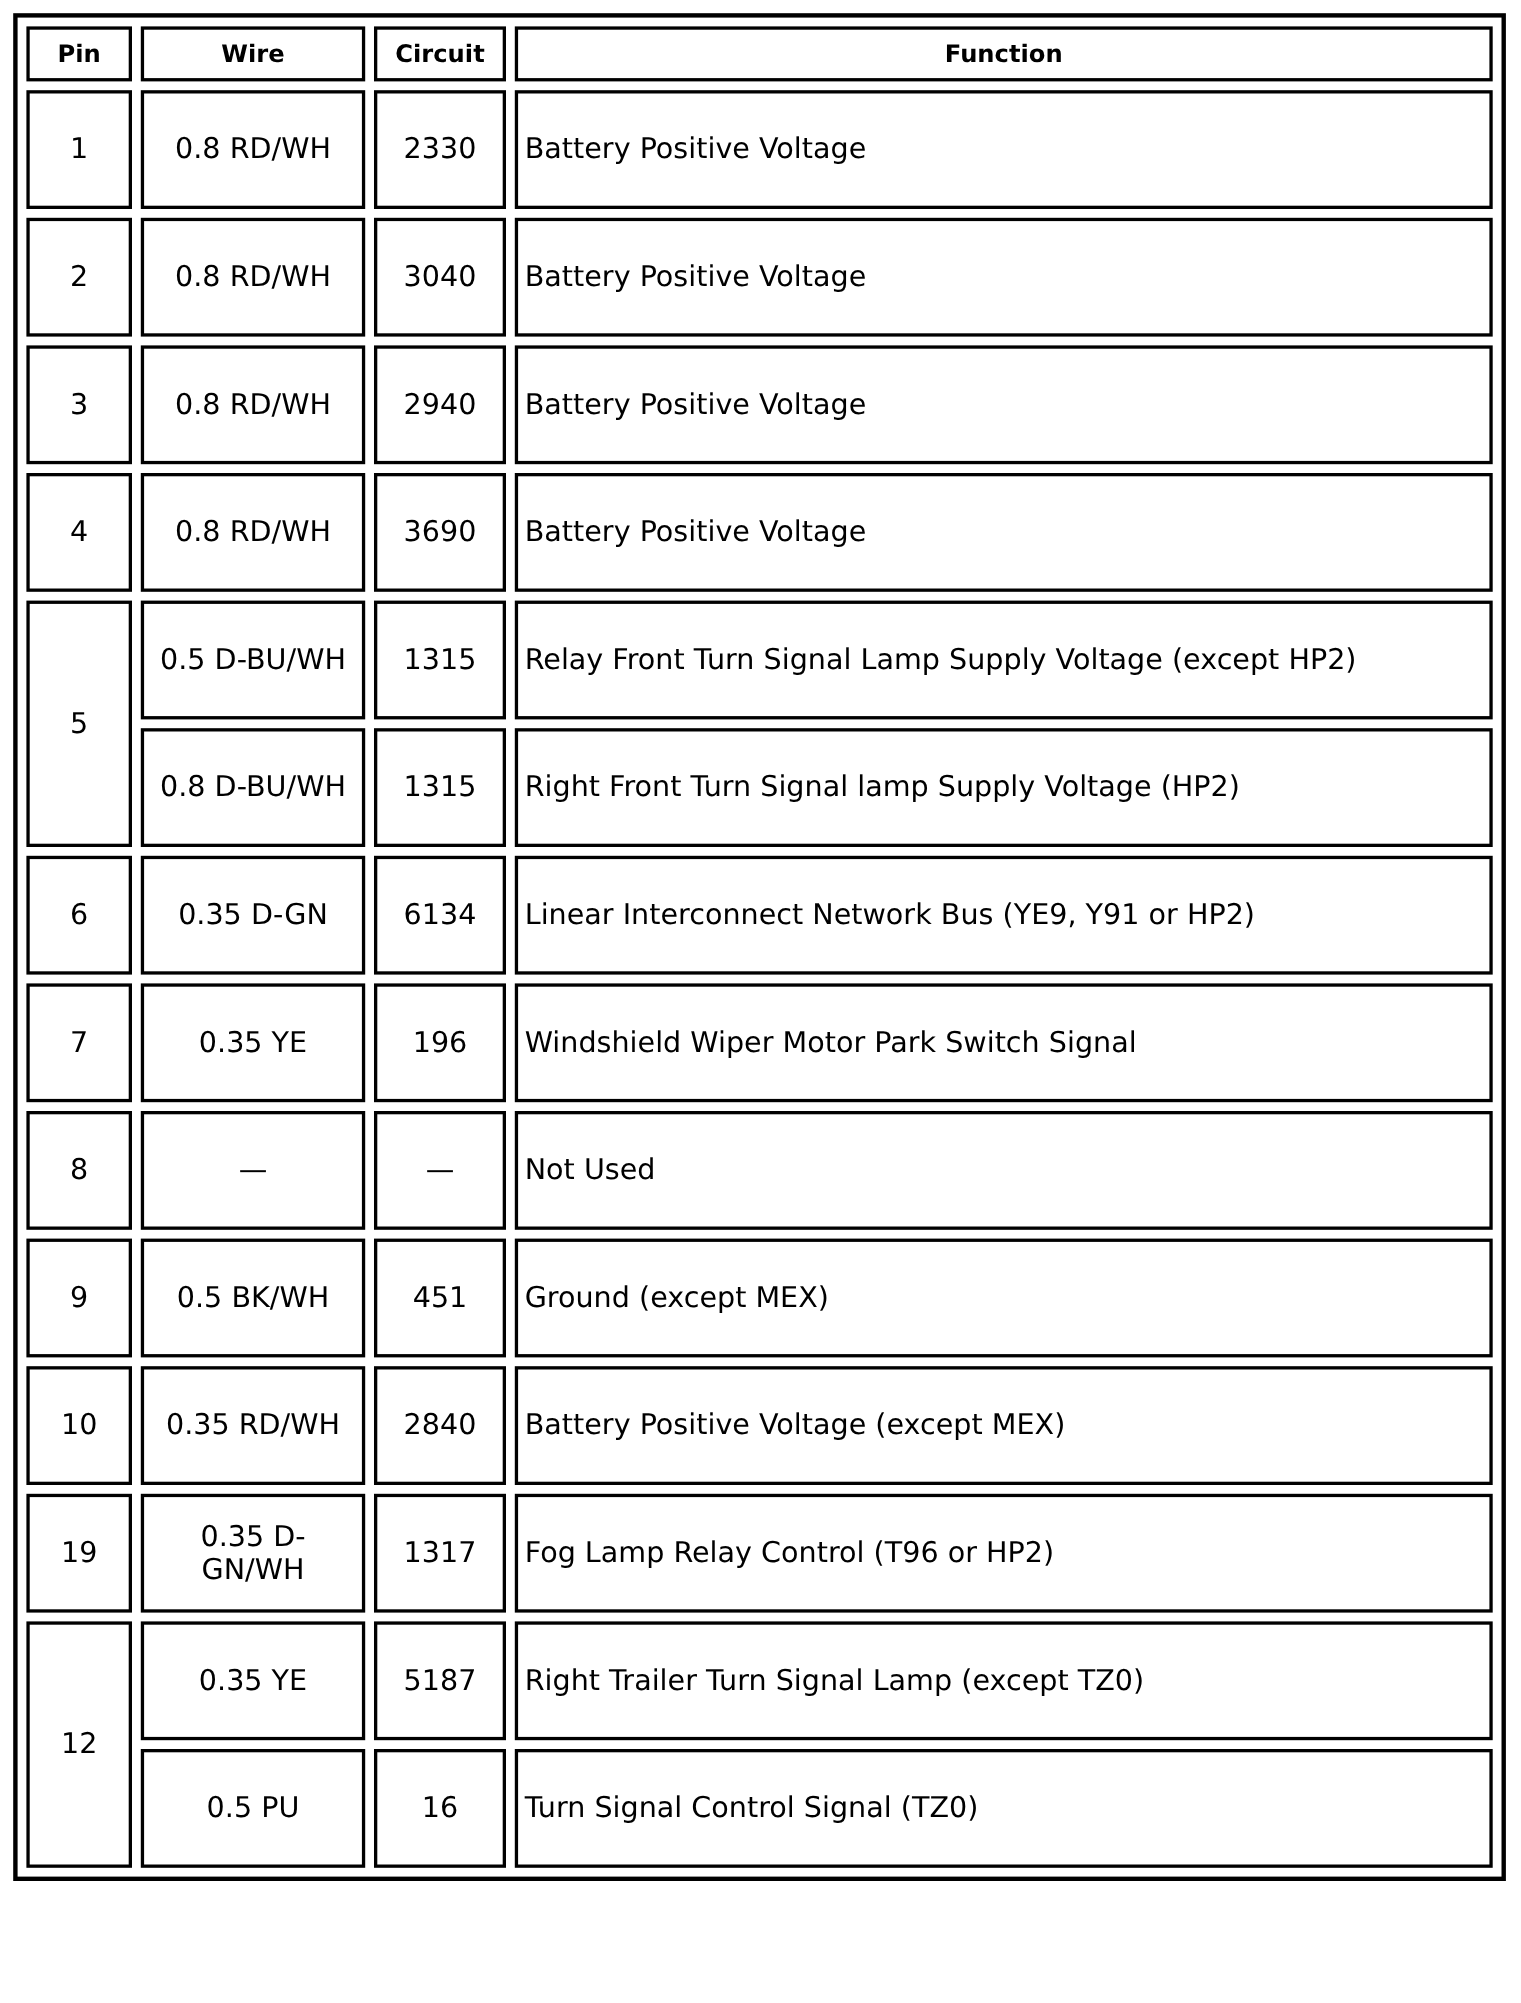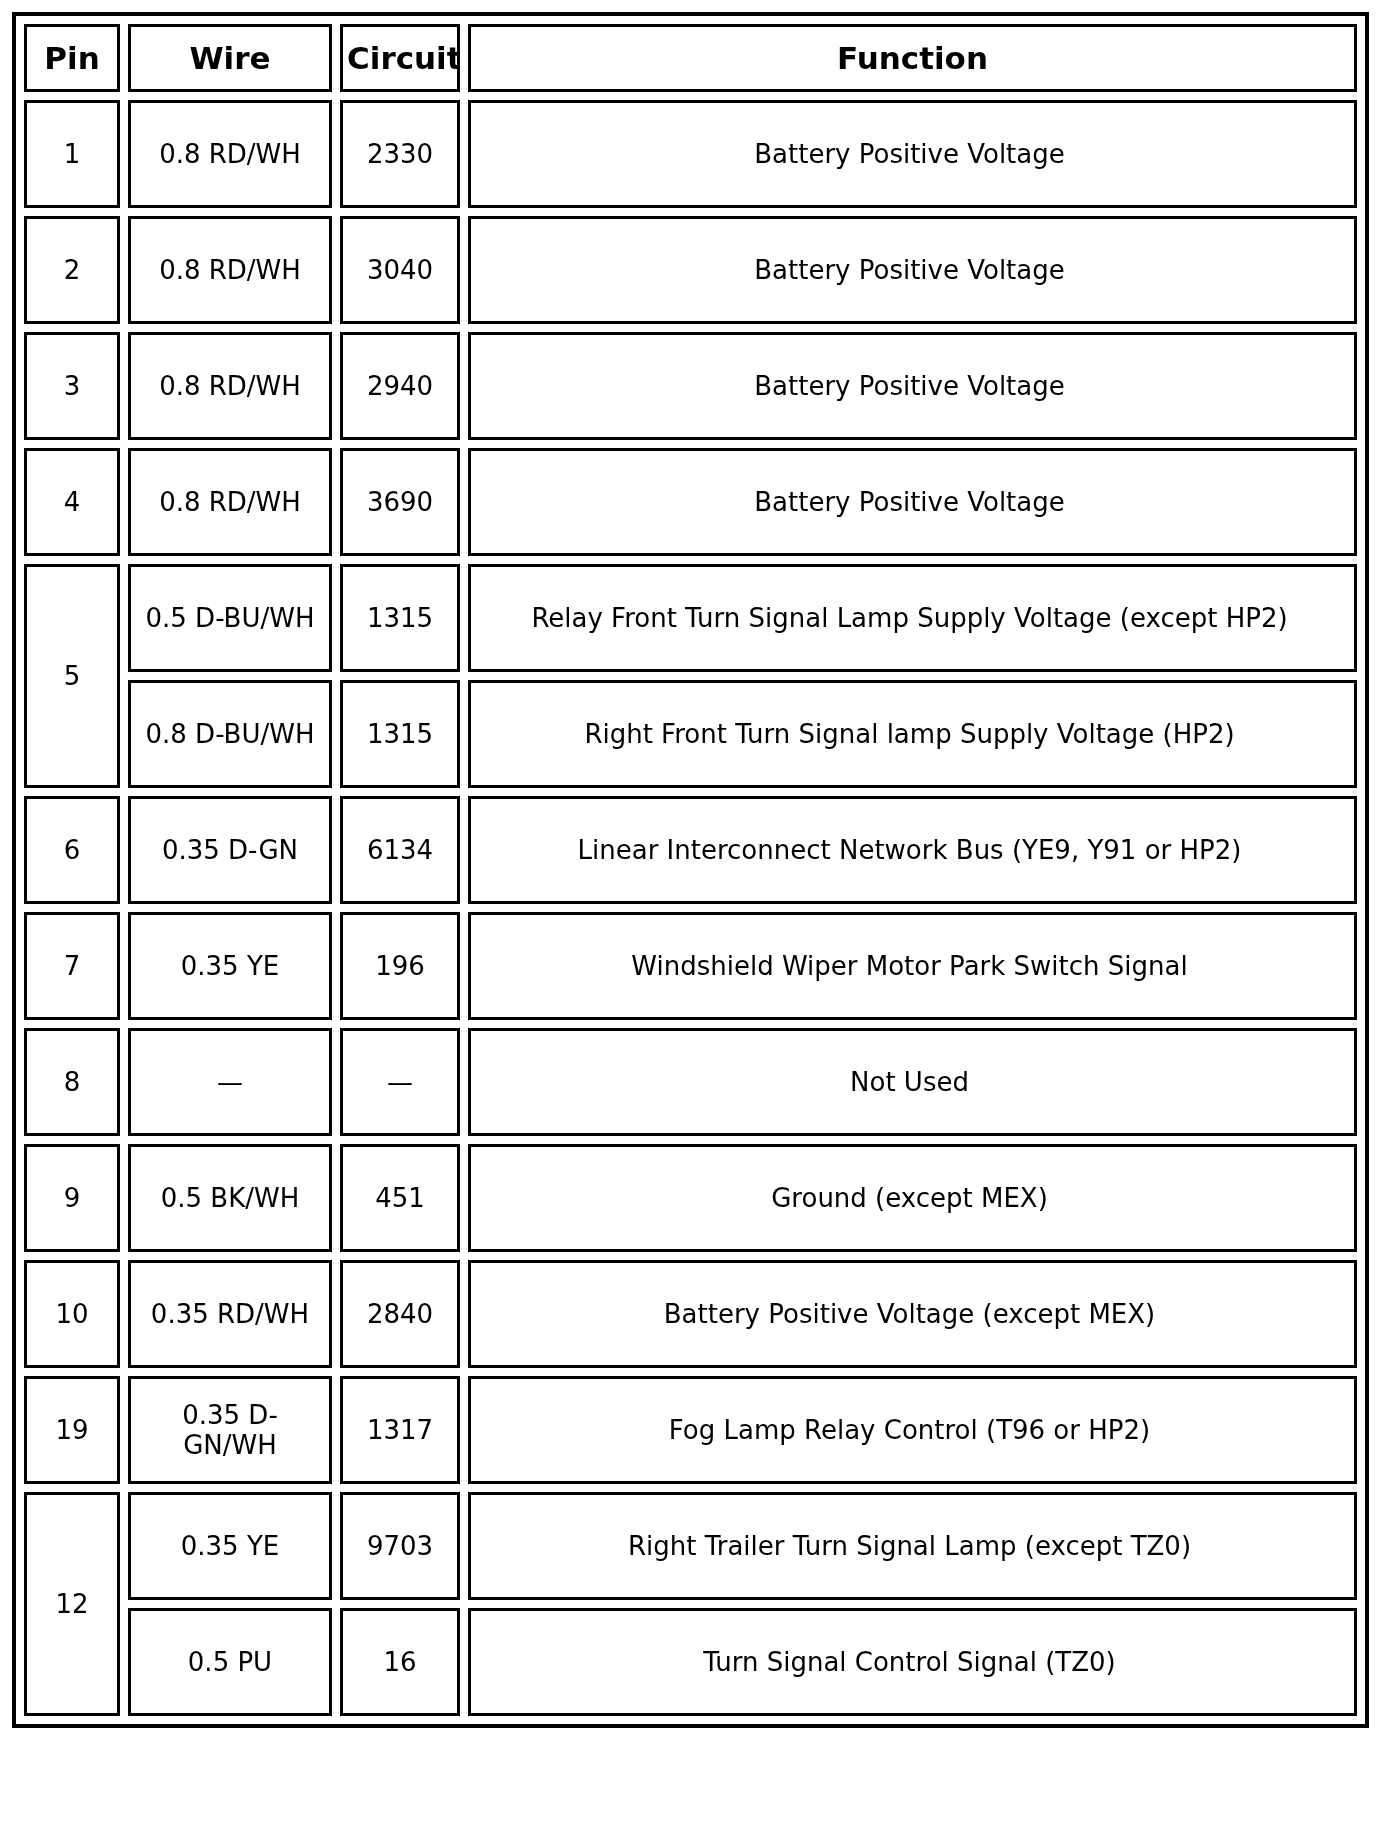--- a/index.html
+++ b/index.html
@@ -24,38 +24,38 @@
     background: #ffffff;
     table-layout: fixed;
   }
   th, td {
     border: 3px solid #000000;
     background: #ffffff;
     box-sizing: border-box;
     overflow: hidden;
   }
   th {
-    font-size: 31px;
+    font-size: 22px;
     font-weight: bold;
-    height: 68px;
+    height: 50px;
     padding: 2px 4px;
     text-align: center;
     vertical-align: middle;
   }
   td {
     font-size: 26px;
     height: 108px;
     vertical-align: middle;
     padding: 2px 4px;
   }
   td.center {
     text-align: center;
   }
   td.function {
-    text-align: center;
+    text-align: left;
     padding-left: 6px;
     padding-right: 12px;
   }
   col.col-pin     { width: 96px; }
   col.col-wire    { width: 204px; }
   col.col-circuit { width: 120px; }
   col.col-func    { width: auto; }
 </style>
 </head>
 <body>
@@ -144,21 +144,21 @@
       </tr>
       <tr>
         <td class="center">19</td>
         <td class="center">0.35 D-GN/WH</td>
         <td class="center">1317</td>
         <td class="function">Fog Lamp Relay Control (T96 or HP2)</td>
       </tr>
       <tr>
         <td class="center" rowspan="2">12</td>
         <td class="center">0.35 YE</td>
-        <td class="center">9703</td>
+        <td class="center">5187</td>
         <td class="function">Right Trailer Turn Signal Lamp (except TZ0)</td>
       </tr>
       <tr>
         <td class="center">0.5 PU</td>
         <td class="center">16</td>
         <td class="function">Turn Signal Control Signal (TZ0)</td>
       </tr>
     </tbody>
   </table>
 </div>

